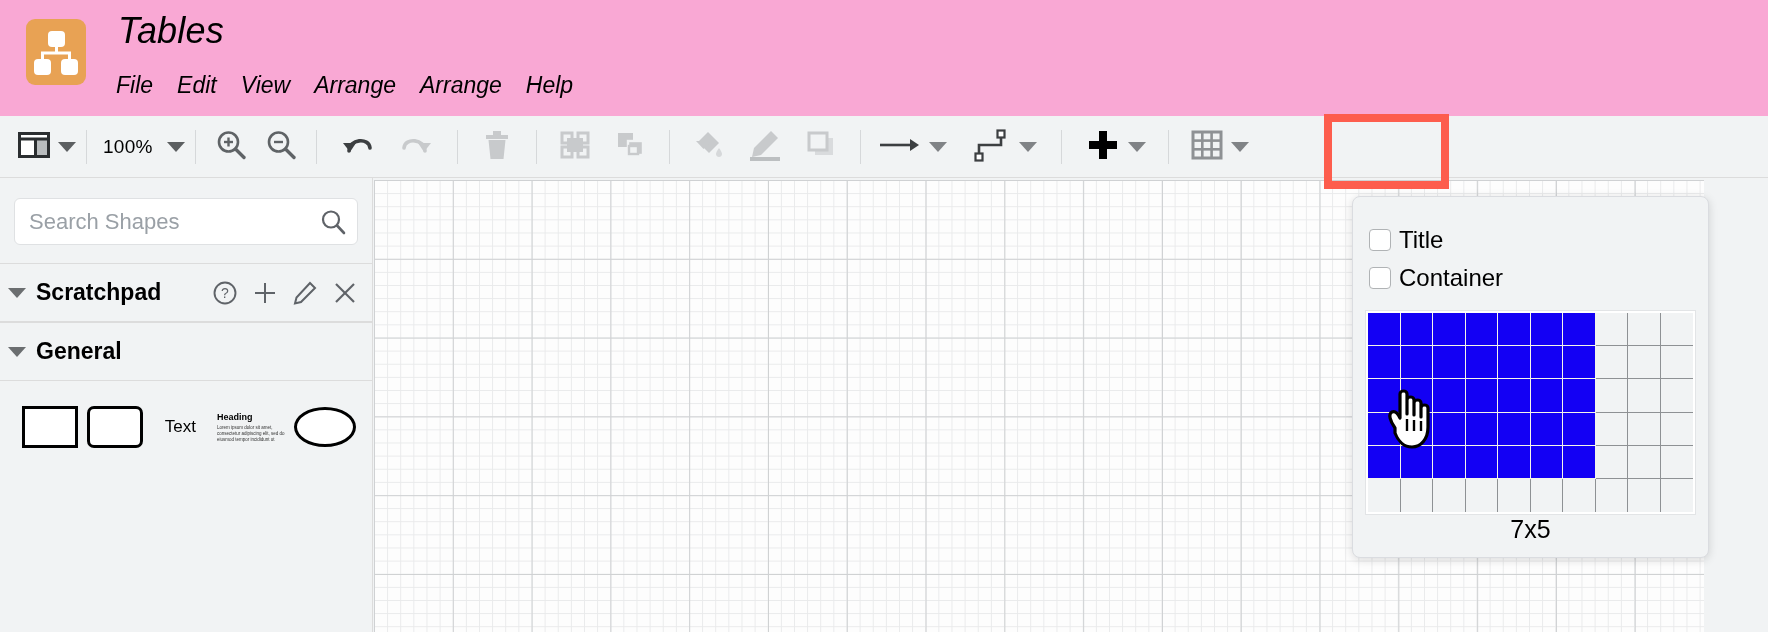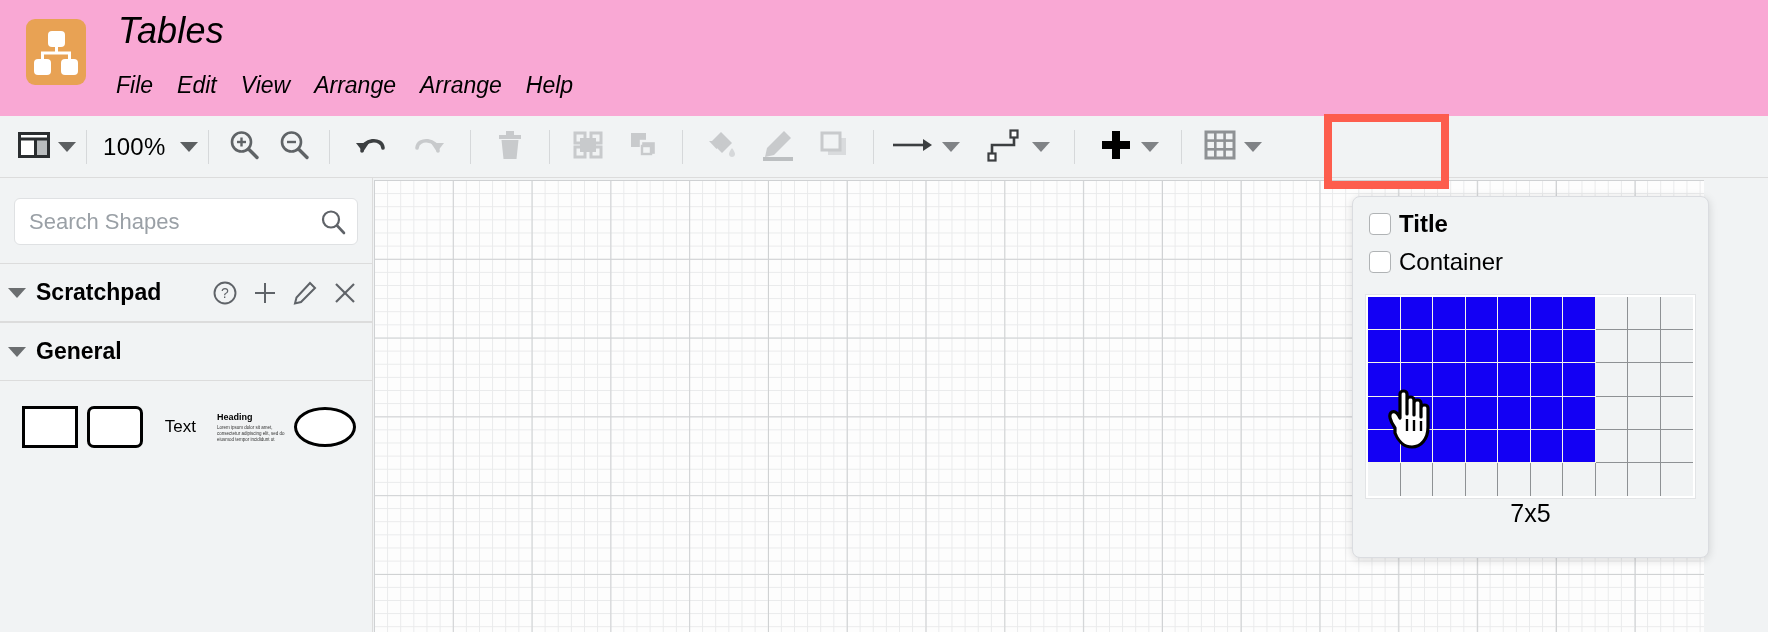--- a/index.html
+++ b/index.html
@@ -51,21 +51,21 @@
   }
   .tb-btn {
     display: flex; align-items: center; justify-content: center;
     height: 44px; cursor: default;
   }
   .tb-sep {
     width: 1px; height: 34px; background: #d6d8da; margin: 0 10px;
     flex: 0 0 auto;
   }
   .zoom-label {
-    font-size: 24px; color: #000; padding: 0 6px; letter-spacing: .3px;
+    font-size: 19px; color: #000; padding: 0 6px; letter-spacing: .3px;
   }
   .caret {
     width: 0; height: 0;
     border-left: 9px solid transparent;
     border-right: 9px solid transparent;
     border-top: 10px solid #808386;
     margin-left: 8px;
   }
   .caret.dark { border-top-color: #5c5f61; }
 
@@ -167,21 +167,21 @@
     background: #f1f3f4;
     border: 1px solid #dadce0;
     border-radius: 8px;
     box-shadow: 0 2px 10px rgba(0,0,0,.14);
     z-index: 30;
   }
   .dd-check-row {
     display: flex; align-items: center;
     padding: 0 16px; height: 38px;
   }
-  .dd-check-row:first-child { margin-top: 8px; font-weight: bold; }
+  .dd-check-row:first-child { margin-top: 24px; }
   .cbox {
     width: 22px; height: 22px; border: 1.5px solid #b0b3b5;
     background: #fff; border-radius: 4px; margin-right: 8px; flex: 0 0 auto;
   }
   .cb-label { font-size: 24px; color: #000; }
   .grid-wrap {
     margin: 13px 12px 0 12px;
     padding: 2px;
     border: 1px solid #e2e4e6;
     background: #fff;

